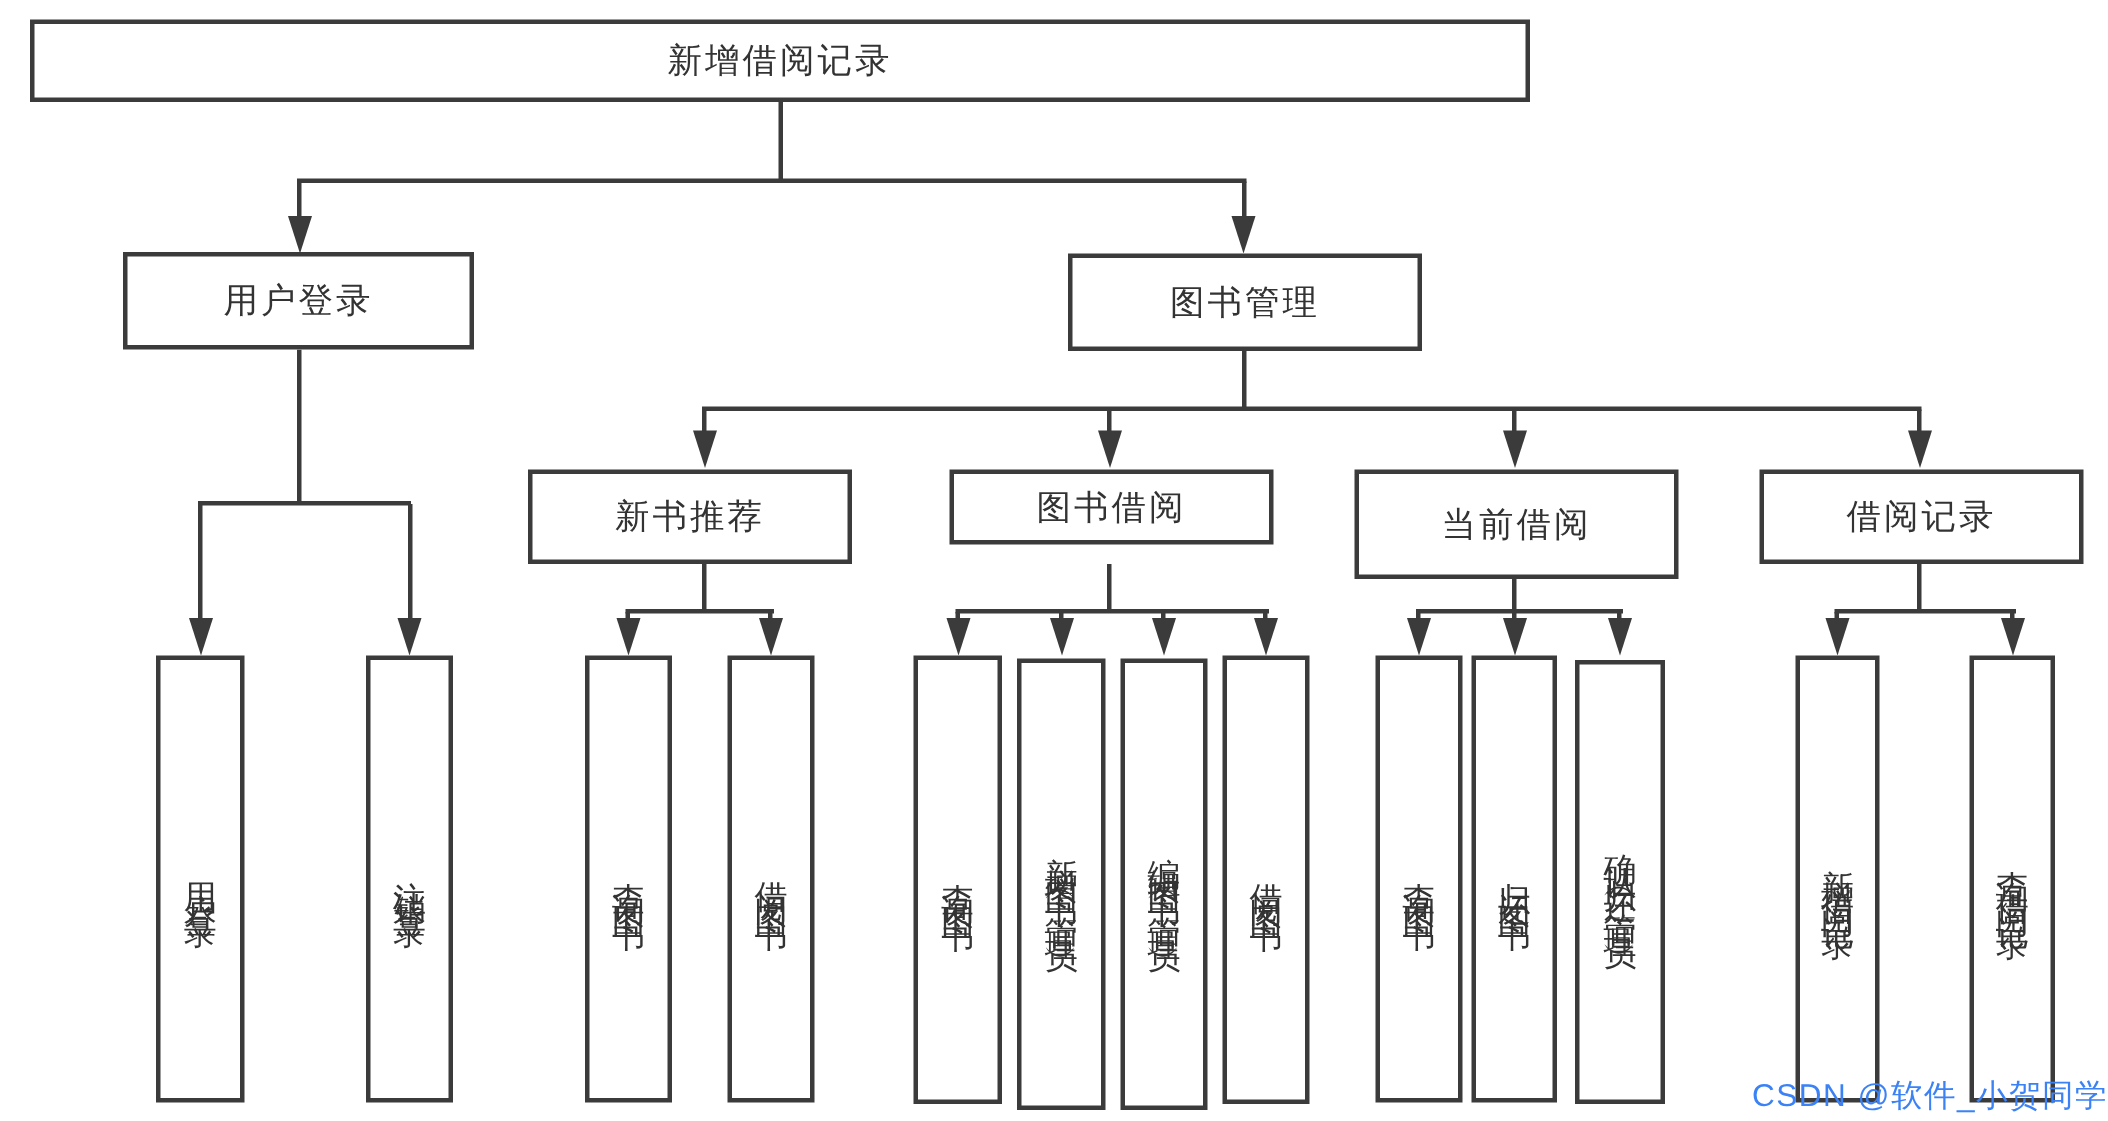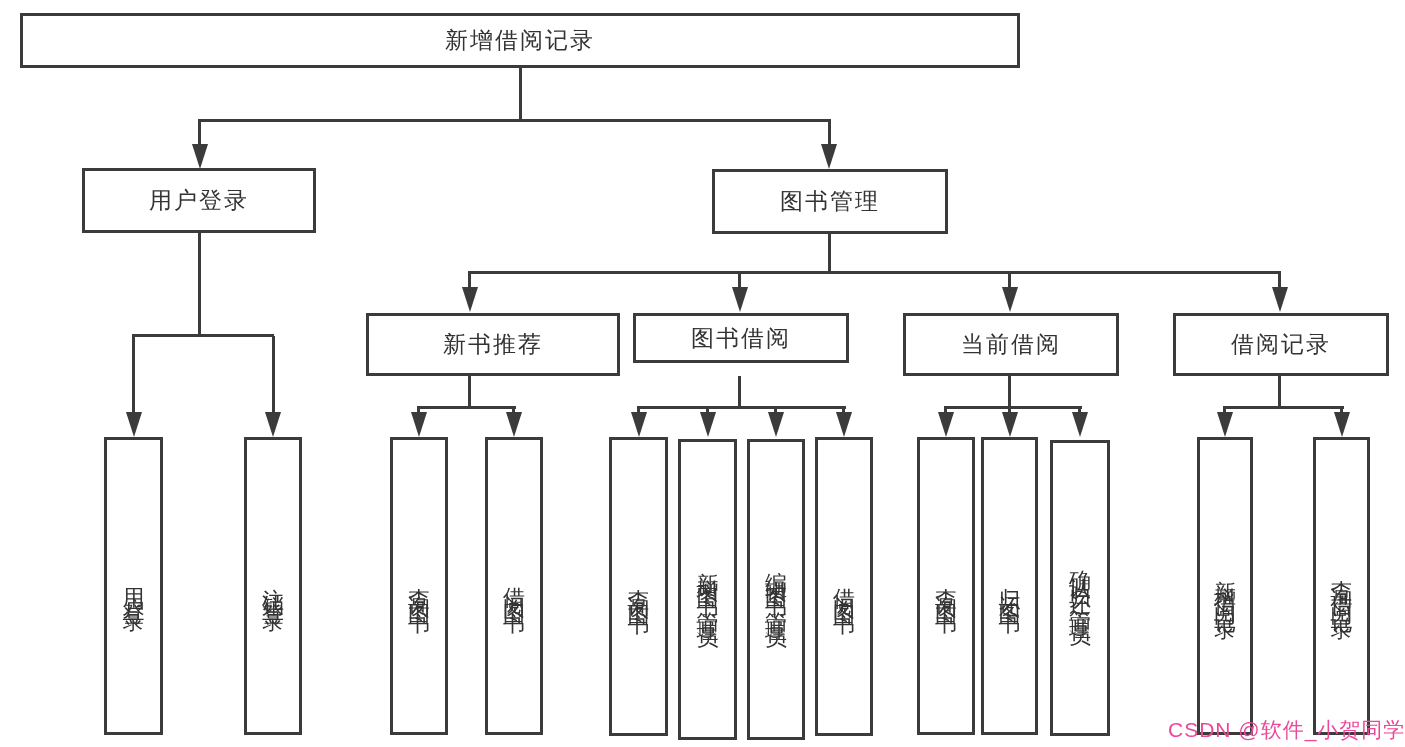--- a/index.html
+++ b/index.html
@@ -19,46 +19,46 @@
   }
   .vline{position:absolute;width:3px;background:#3b3b3b;z-index:1;}
   .hline{position:absolute;height:3px;background:#3b3b3b;z-index:1;}
   .arrow{
     position:absolute;width:0;height:0;z-index:1;
     border-left:8px solid transparent;border-right:8px solid transparent;
     border-top:25px solid #3b3b3b;
   }
   .watermark{
     position:absolute;left:1168px;top:716px;z-index:5;
-    font-size:21px;letter-spacing:1px;color:#ec4899;white-space:nowrap;
+    font-size:21px;letter-spacing:1px;color:#3b82f6;white-space:nowrap;
   }
 </style>
 </head>
 <body>
 
 <div class="canvas">
 
   <div class="node" style="left:20px;top:13px;width:1000px;height:55px">
     <span>新增借阅记录</span>
   </div>
 
   <div class="node" style="left:82px;top:168px;width:234px;height:65px">
     <span>用户登录</span>
   </div>
   <div class="node" style="left:712px;top:169px;width:236px;height:65px">
     <span>图书管理</span>
   </div>
 
-  <div class="node" style="left:366px;top:313px;width:254px;height:63px">
+  <div class="node" style="left:352px;top:313px;width:216px;height:63px">
     <span>新书推荐</span>
   </div>
   <div class="node" style="left:633px;top:313px;width:216px;height:50px">
     <span>图书借阅</span>
   </div>
-  <div class="node" style="left:903px;top:313px;width:216px;height:63px">
+  <div class="node" style="left:903px;top:313px;width:216px;height:73px">
     <span>当前借阅</span>
   </div>
   <div class="node" style="left:1173px;top:313px;width:216px;height:63px">
     <span>借阅记录</span>
   </div>
 
   <div class="node leaf" style="left:104px;top:437px;width:59px;height:298px">
     <span>用户登录</span>
   </div>
   <div class="node leaf" style="left:244px;top:437px;width:58px;height:298px">

